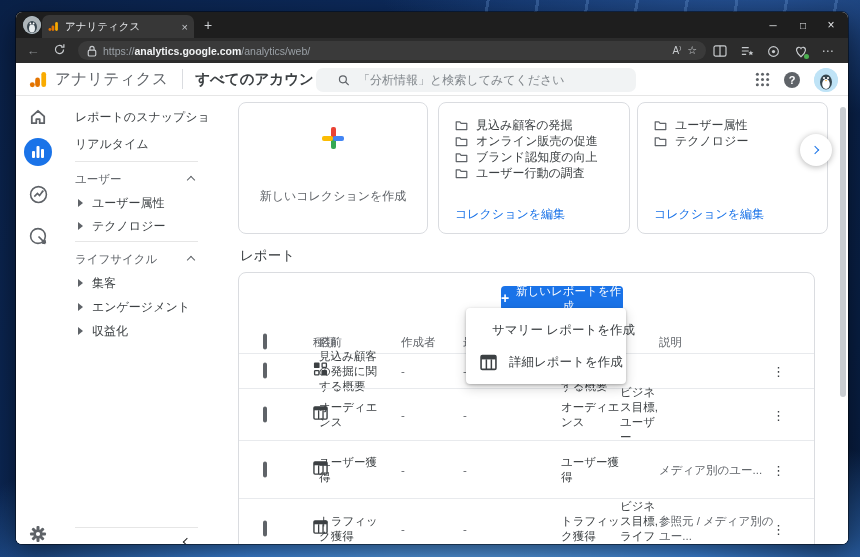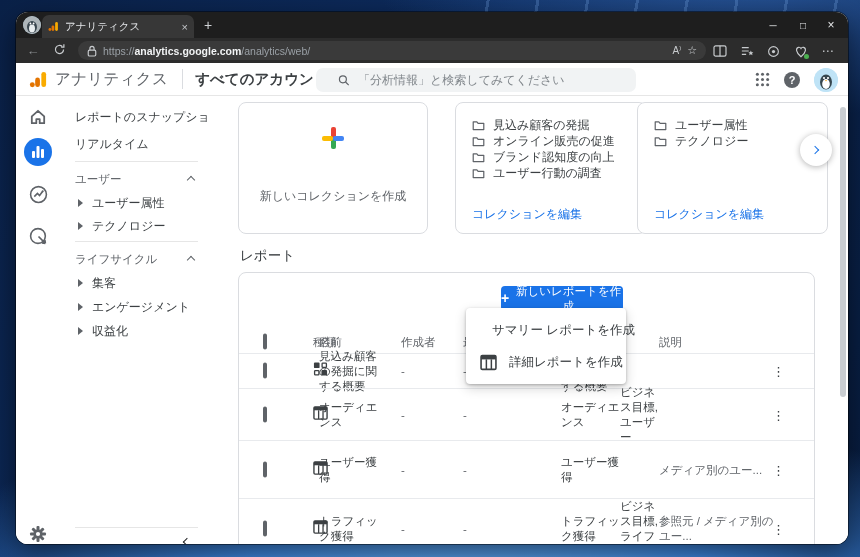--- a/index.html
+++ b/index.html
@@ -13,21 +13,21 @@
     position:relative;
   }
   body::before{ 
     content:""; position:absolute; top:0; right:0; width:420px; height:16px;
     background:repeating-linear-gradient(100deg, transparent 0 46px, rgba(140,190,255,.30) 46px 49px);
     opacity:.8;
   }
 
   
   .window{ position:absolute; left:16px; top:12px; width:832px; height:532px;
-    border-radius:12px; overflow:hidden; background:#fff;
+    border-radius:6px; overflow:hidden; background:#fff;
     box-shadow:0 10px 30px rgba(0,0,0,.55), 0 0 0 1px rgba(0,0,0,.45); }
 
   
   .titlebar{ position:absolute; left:0; top:0; right:0; height:26px; background:#1e1e1e; display:flex; align-items:center; }
   .b-avatar{ width:18px; height:18px; border-radius:50%; background:#9fb6c4; margin-left:7px; overflow:hidden; flex:0 0 auto; }
   .tab{ position:absolute; left:26px; top:3px; width:152px; height:23px; background:#373737;
     border-radius:7px 7px 0 0; display:flex; align-items:center; padding:0 6px; gap:6px; }
   .tab-title{ color:#e4e6e9; font-size:10.5px; flex:1; white-space:nowrap; overflow:hidden; }
   .tab-close{ color:#c3c6c9; font-size:11px; cursor:default; }
   .newtab{ position:absolute; left:188px; top:5px; color:#cfd2d5; font-size:14px; }
@@ -86,21 +86,21 @@
   .chev.up{ transform:rotate(-135deg); position:absolute; right:16px; top:10px; }
   .chev.left{ transform:rotate(135deg); border-color:#202124; }
   .lib-pill{ position:absolute; left:-4px; top:395px; width:152px; height:26px; background:#e8f0fe; border-radius:14px;
     display:flex; align-items:center; gap:10px; padding-left:18px; color:#1a73e8; font-size:12px; }
   .collapse{ position:absolute; left:118px; top:436px; width:18px; height:18px; display:flex; align-items:center; justify-content:center; }
 
   
   .main{ position:absolute; left:194px; top:0; right:0; bottom:0; background:#fff; }
   .card{ position:absolute; top:5px; height:132px; background:#fff; border:1px solid #dadce0; border-radius:8px; }
   .card1{ left:28px; width:190px; text-align:center; }
-  .card2{ left:245px; width:192px; }
+  .card2{ left:228px; width:192px; }
   .card3{ left:427px; width:191px; }
   .plus{ position:relative; width:22px; height:22px; margin:24px auto 0; }
   .plus span{ position:absolute; border-radius:2px; }
   .plus .pv1{ left:9px; top:0; width:5px; height:11px; background:#ea4335; }
   .plus .pv2{ left:9px; top:11px; width:5px; height:11px; background:#34a853; }
   .plus .ph1{ left:0; top:9px; width:11px; height:5px; background:#fbbc04; }
   .plus .ph2{ left:11px; top:9px; width:11px; height:5px; background:#4285f4; }
   .card1-label{ margin-top:39px; font-size:12px; color:#5f6368; }
   .citem{ display:flex; align-items:center; gap:8px; font-size:12px; color:#3c4043; padding-left:16px; height:16px; margin-top:0; position:absolute; left:0; right:4px; white-space:nowrap; overflow:hidden;}
   .clink{ position:absolute; left:16px; bottom:10px; font-size:12px; color:#1a73e8; }

